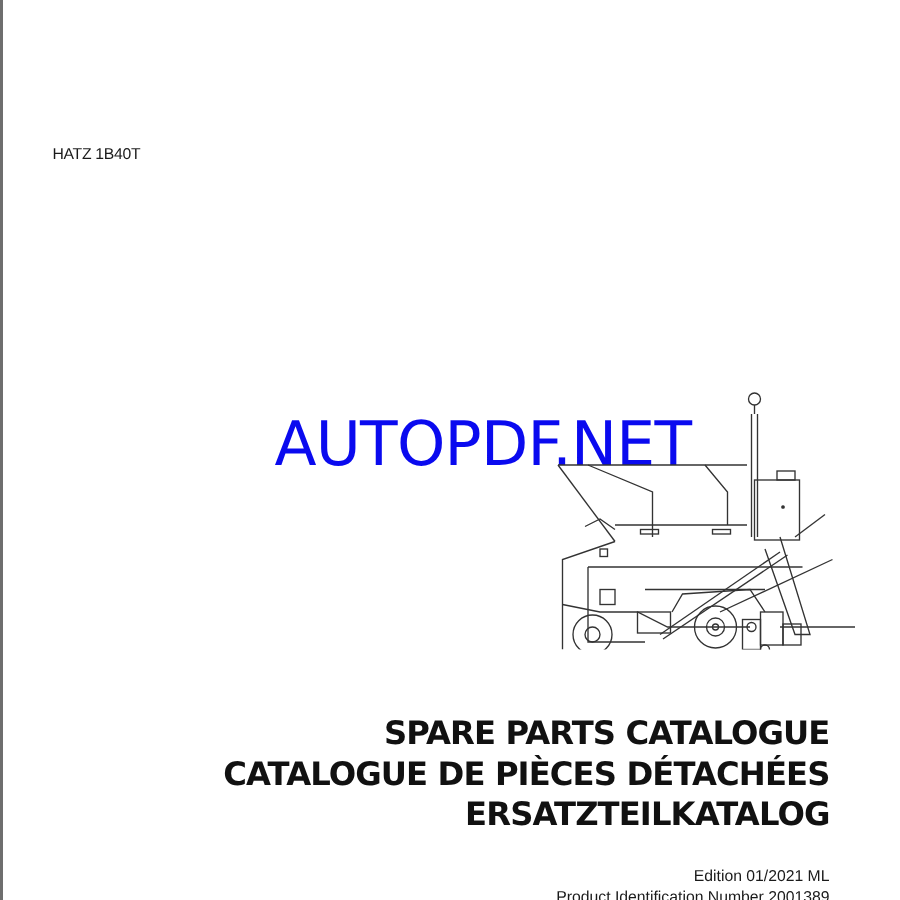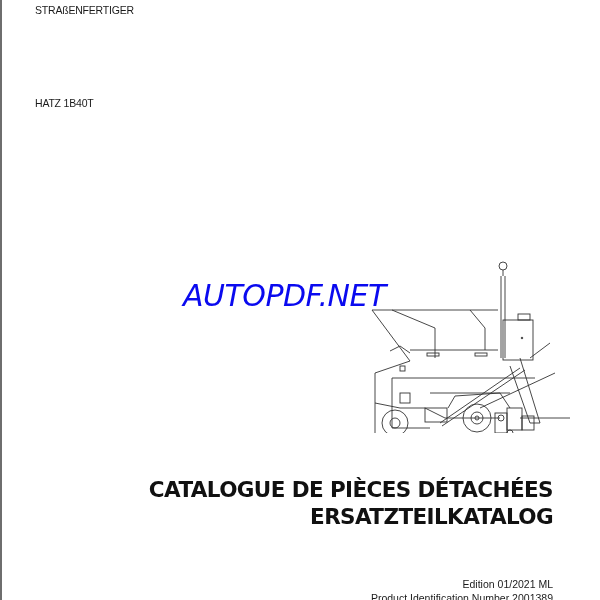--- a/index.html
+++ b/index.html
@@ -21,23 +21,23 @@
     .header-line { display: block; white-space: nowrap; }
     .model {
       position: absolute; left: 35px; top: 52px;
       font-size: 10.5px; color: #1a1a1a;
       font-family: "Liberation Sans", sans-serif;
       letter-spacing: -0.2px;
       margin-top: 45px;
     }
     .watermark {
       position: absolute; left: 183px; top: 276px;
-      font-size: 30px; color: #0a0aef;
+      font-size: 41px; color: #0a0aef;
       font-family: "DejaVu Sans", sans-serif;
-      letter-spacing: -0.5px; line-height: 40px; font-style: italic;
+      letter-spacing: -0.5px; line-height: 40px;
     }
     .machine {
       position: absolute; left: 370px; top: 258px;
       width: 200px; height: 175px;
     }
     .titles {
       position: absolute; right: 47px; top: 476px;
       text-align: right;
       font-family: "DejaVu Sans", sans-serif;
       font-weight: bold; color: #111;
@@ -57,21 +57,20 @@
       font-family: "Liberation Sans", sans-serif;
       white-space: nowrap; text-align: right;
     }
   </style>
 </head>
 <body>
 
 <div class="left-rule"></div>
 
 <div class="header-block">
-  <span class="header-line">STRAßENFERTIGER</span>
 </div>
 
 <div class="model">HATZ 1B40T</div>
 
 <div class="watermark">AUTOPDF.NET</div>
 
 <div class="machine">
   <svg width="200" height="175" viewBox="0 0 200 175" fill="none" stroke="#333" stroke-width="0.9">
 
     <circle cx="133" cy="8" r="4"></circle>
@@ -122,18 +121,19 @@
 
     <rect x="125" y="155" width="12" height="20"></rect>
     <rect x="137" y="150" width="15" height="22"></rect>
     <rect x="152" y="158" width="12" height="14"></rect>
     <circle cx="140" cy="175" r="3"></circle>
     <circle cx="131" cy="160" r="3"></circle>
   </svg>
 </div>
 
 <div class="titles">
+  <span class="title-line">SPARE PARTS CATALOGUE</span>
   <span class="title-line">CATALOGUE DE PIÈCES DÉTACHÉES</span>
   <span class="title-line">ERSATZTEILKATALOG</span>
 </div>
 
 <div class="edition">Edition 01/2021 ML</div>
 <div class="pid">Product Identification Number 2001389</div>
 
 </body></html>

